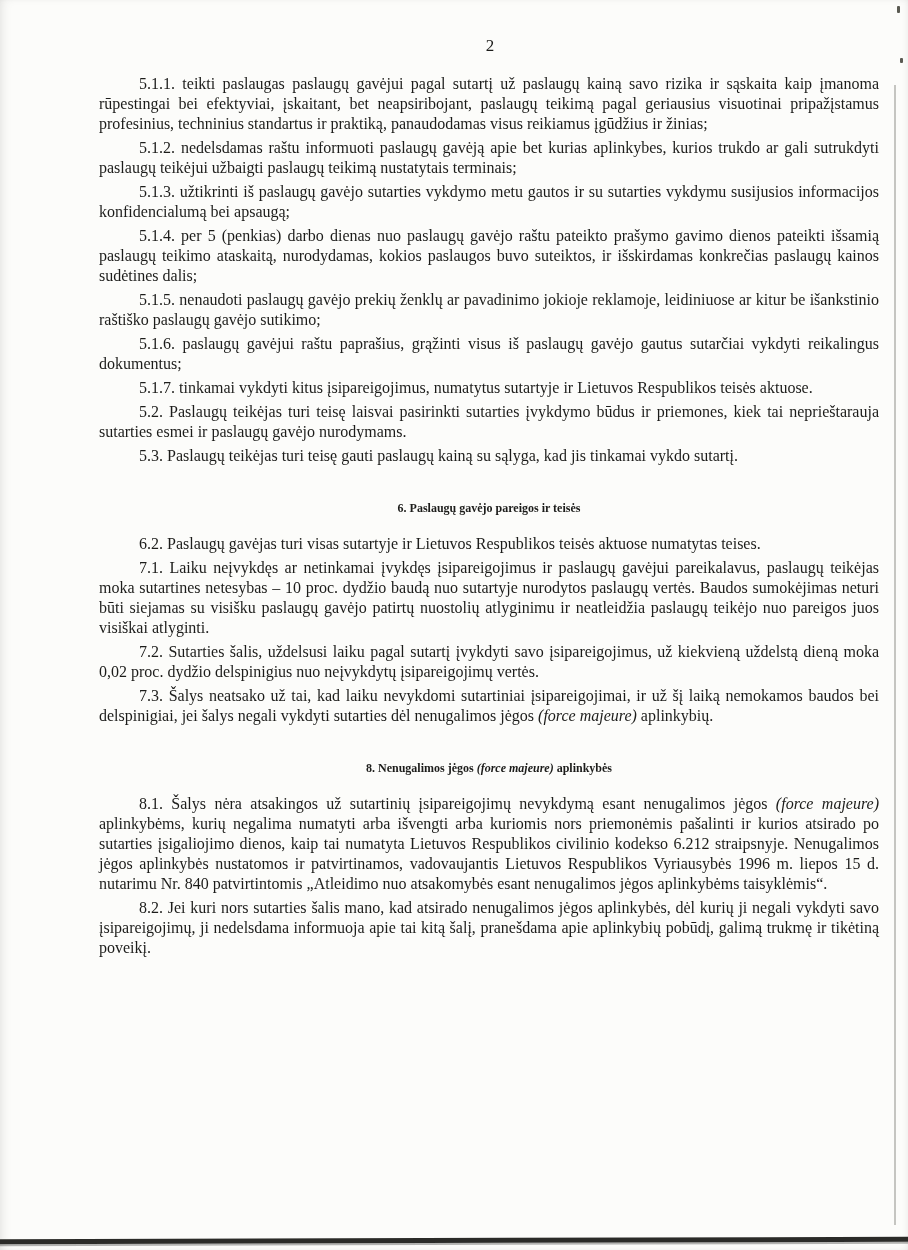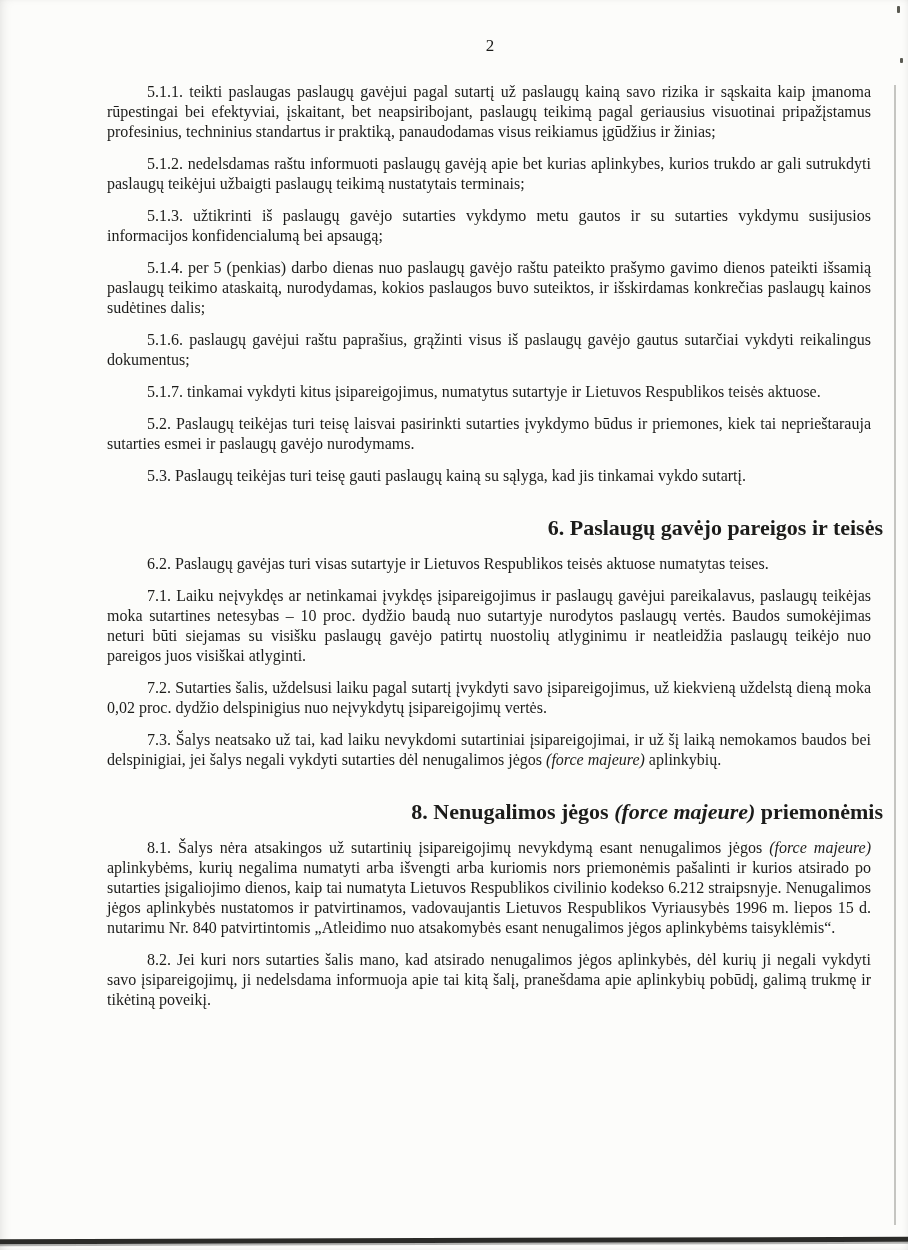--- a/index.html
+++ b/index.html
@@ -30,28 +30,28 @@
   .content {
     position: absolute;
     top: 70px;
     left: 95px;
     width: 788px;
     font-size: 16px;
     line-height: 20px;
     text-align: justify;
   }
   .para {
-    margin: 12px;
+    margin: 4px;
     text-indent: 40px;
   }
   .heading {
     margin: 32px 0 16px 0;
-    font-size: 22px;
+    font-size: 12px;
     font-weight: bold;
-    text-align: right;
+    text-align: center;
     text-indent: 0;
   }
   .heading i, .para i {
     font-style: italic;
   }
   .scan-edge-bottom {
     position: absolute;
     left: -4px;
     right: -4px;
     bottom: 7px;
@@ -88,30 +88,31 @@
 </head>
 <body>
 
 <div class="page">
   <div class="page-number">2</div>
   <div class="content" id="document-body">
       <p class="para"><span>5.1.1. teikti paslaugas paslaugų gavėjui pagal sutartį už paslaugų kainą savo rizika ir sąskaita kaip įmanoma rūpestingai bei efektyviai, įskaitant, bet neapsiribojant, paslaugų teikimą pagal geriausius visuotinai pripažįstamus profesinius, techninius standartus ir praktiką, panaudodamas visus reikiamus įgūdžius ir žinias;</span></p>
       <p class="para"><span>5.1.2. nedelsdamas raštu informuoti paslaugų gavėją apie bet kurias aplinkybes, kurios trukdo ar gali sutrukdyti paslaugų teikėjui užbaigti paslaugų teikimą nustatytais terminais;</span></p>
       <p class="para"><span>5.1.3. užtikrinti iš paslaugų gavėjo sutarties vykdymo metu gautos ir su sutarties vykdymu susijusios informacijos konfidencialumą bei apsaugą;</span></p>
       <p class="para"><span>5.1.4. per 5 (penkias) darbo dienas nuo paslaugų gavėjo raštu pateikto prašymo gavimo dienos pateikti išsamią paslaugų teikimo ataskaitą, nurodydamas, kokios paslaugos buvo suteiktos, ir išskirdamas konkrečias paslaugų kainos sudėtines dalis;</span></p>
+      <p class="para"><span>5.1.5. nenaudoti paslaugų gavėjo prekių ženklų ar pavadinimo jokioje reklamoje, leidiniuose ar kitur be išankstinio raštiško paslaugų gavėjo sutikimo;</span></p>
       <p class="para"><span>5.1.6. paslaugų gavėjui raštu paprašius, grąžinti visus iš paslaugų gavėjo gautus sutarčiai vykdyti reikalingus dokumentus;</span></p>
       <p class="para"><span>5.1.7. tinkamai vykdyti kitus įsipareigojimus, numatytus sutartyje ir Lietuvos Respublikos teisės aktuose.</span></p>
       <p class="para"><span>5.2. Paslaugų teikėjas turi teisę laisvai pasirinkti sutarties įvykdymo būdus ir priemones, kiek tai neprieštarauja sutarties esmei ir paslaugų gavėjo nurodymams.</span></p>
       <p class="para"><span>5.3. Paslaugų teikėjas turi teisę gauti paslaugų kainą su sąlyga, kad jis tinkamai vykdo sutartį.</span></p>
       <h2 class="heading"><span>6. Paslaugų gavėjo pareigos ir teisės</span></h2>
       <p class="para"><span>6.2. Paslaugų gavėjas turi visas sutartyje ir Lietuvos Respublikos teisės aktuose numatytas teises.</span></p>
       <p class="para"><span>7.1. Laiku neįvykdęs ar netinkamai įvykdęs įsipareigojimus ir paslaugų gavėjui pareikalavus, paslaugų teikėjas moka sutartines netesybas – 10 proc. dydžio baudą nuo sutartyje nurodytos paslaugų vertės. Baudos sumokėjimas neturi būti siejamas su visišku paslaugų gavėjo patirtų nuostolių atlyginimu ir neatleidžia paslaugų teikėjo nuo pareigos juos visiškai atlyginti.</span></p>
       <p class="para"><span>7.2. Sutarties šalis, uždelsusi laiku pagal sutartį įvykdyti savo įsipareigojimus, už kiekvieną uždelstą dieną moka 0,02 proc. dydžio delspinigius nuo neįvykdytų įsipareigojimų vertės.</span></p>
       <p class="para"><span>7.3. Šalys neatsako už tai, kad laiku nevykdomi sutartiniai įsipareigojimai, ir už šį laiką nemokamos baudos bei delspinigiai, jei šalys negali vykdyti sutarties dėl nenugalimos jėgos </span><i>(force majeure)</i><span> aplinkybių.</span></p>
-      <h2 class="heading"><span>8. Nenugalimos jėgos </span><i>(force majeure)</i><span> priemonėmis</span></h2>
+      <h2 class="heading"><span>8. Nenugalimos jėgos </span><i>(force majeure)</i><span> aplinkybės</span></h2>
       <p class="para"><span>8.1. Šalys nėra atsakingos už sutartinių įsipareigojimų nevykdymą esant nenugalimos jėgos </span><i>(force majeure)</i><span> aplinkybėms, kurių negalima numatyti arba išvengti arba kuriomis nors priemonėmis pašalinti ir kurios atsirado po sutarties įsigaliojimo dienos, kaip tai numatyta Lietuvos Respublikos civilinio kodekso 6.212 straipsnyje. Nenugalimos jėgos aplinkybės nustatomos ir patvirtinamos, vadovaujantis Lietuvos Respublikos Vyriausybės 1996 m. liepos 15 d. nutarimu Nr. 840 patvirtintomis „Atleidimo nuo atsakomybės esant nenugalimos jėgos aplinkybėms taisyklėmis“.</span></p>
       <p class="para"><span>8.2. Jei kuri nors sutarties šalis mano, kad atsirado nenugalimos jėgos aplinkybės, dėl kurių ji negali vykdyti savo įsipareigojimų, ji nedelsdama informuoja apie tai kitą šalį, pranešdama apie aplinkybių pobūdį, galimą trukmę ir tikėtiną poveikį.</span></p>
     </div>
   <div class="scan-edge-bottom"></div>
   <div class="scan-edge-right"></div>
   <div class="scan-speck-1"></div>
   <div class="scan-speck-2"></div>
 </div>
 
 </body></html>

